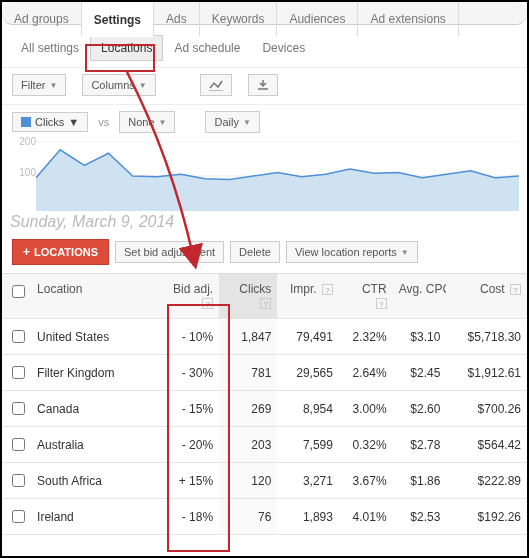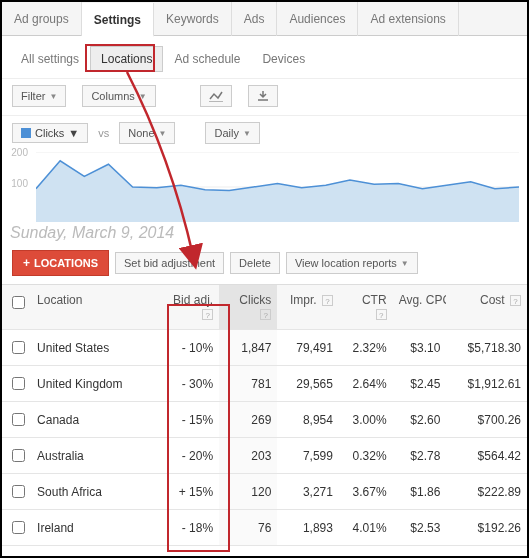--- a/index.html
+++ b/index.html
@@ -13,21 +13,22 @@
     height: 558px;
     border: 2px solid #000;
     position: relative;
     overflow: hidden;
   }
   
   .tabs-top {
     display: flex;
     border-bottom: 1px solid #ccc;
     background: #f5f5f5;
-    height: 34px;
+    height: 23px;
+    border-radius: 14px;
   }
   .tab-top {
     padding: 0 12px;
     height: 34px;
     line-height: 34px;
     color: #777;
     font-size: 12px;
     border-right: 1px solid #ddd;
     cursor: pointer;
     white-space: nowrap;
@@ -101,21 +102,21 @@
     padding: 3px 8px; font-size: 11px; cursor: pointer;
   }
   .sq-blue { width: 10px; height: 10px; background: #4d90d6; display: inline-block; }
   .vs { color: #999; font-size: 11px; padding: 0 4px; }
   
   .chart {
     height: 70px;
     position: relative;
     margin: 2px 8px 0 34px;
   }
-  .ylabel { position: absolute; right: 100%; margin-right: 8px; font-size: 10px; color: #bbb; }
+  .ylabel { position: absolute; right: 100%; margin-right: 0; font-size: 10px; color: #bbb; }
   .y200 { top: -5px; }
   .y100 { top: 26px; }
   .datelabel {
     font-size: 16px; color: #bbb;
     padding: 2px 0 0 8px;
     font-style: italic;
   }
   svg.chart-svg { width: 100%; height: 70px; display: block; }
   
   .actions {
@@ -193,22 +194,22 @@
     height: 248px;
     pointer-events: none;
   }
 </style>
 </head>
 <body>
 
 <div class="tabs-top">
     <div class="tab-top">Ad groups</div>
     <div class="tab-top active">Settings</div>
+    <div class="tab-top">Ads</div>
     <div class="tab-top">Keywords</div>
-    <div class="tab-top">Ads</div>
     <div class="tab-top">Audiences</div>
     <div class="tab-top">Ad extensions</div>
   </div>
 
 <div class="tabs-sub">
     <div class="tab-sub">All settings</div>
     <div class="tab-sub active">Locations</div>
     <div class="tab-sub">Ad schedule</div>
     <div class="tab-sub">Devices</div>
   </div>
@@ -315,21 +316,21 @@
           <td class="left">United States</td>
           <td>- 10%</td>
           <td class="colshade">1,847</td>
           <td>79,491</td>
           <td>2.32%</td>
           <td>$3.10</td>
           <td>$5,718.30</td>
         </tr>
         <tr>
           <td class="left"><input type="checkbox" class="chk" style=""></td>
-          <td class="left">United Kingdom</td>
+          <td class="left">Filter Kingdom</td>
           <td>- 30%</td>
           <td class="colshade">781</td>
           <td>29,565</td>
           <td>2.64%</td>
           <td>$2.45</td>
           <td>$1,912.61</td>
         </tr>
         <tr>
           <td class="left"><input type="checkbox" class="chk" style=""></td>
           <td class="left">Canada</td>

